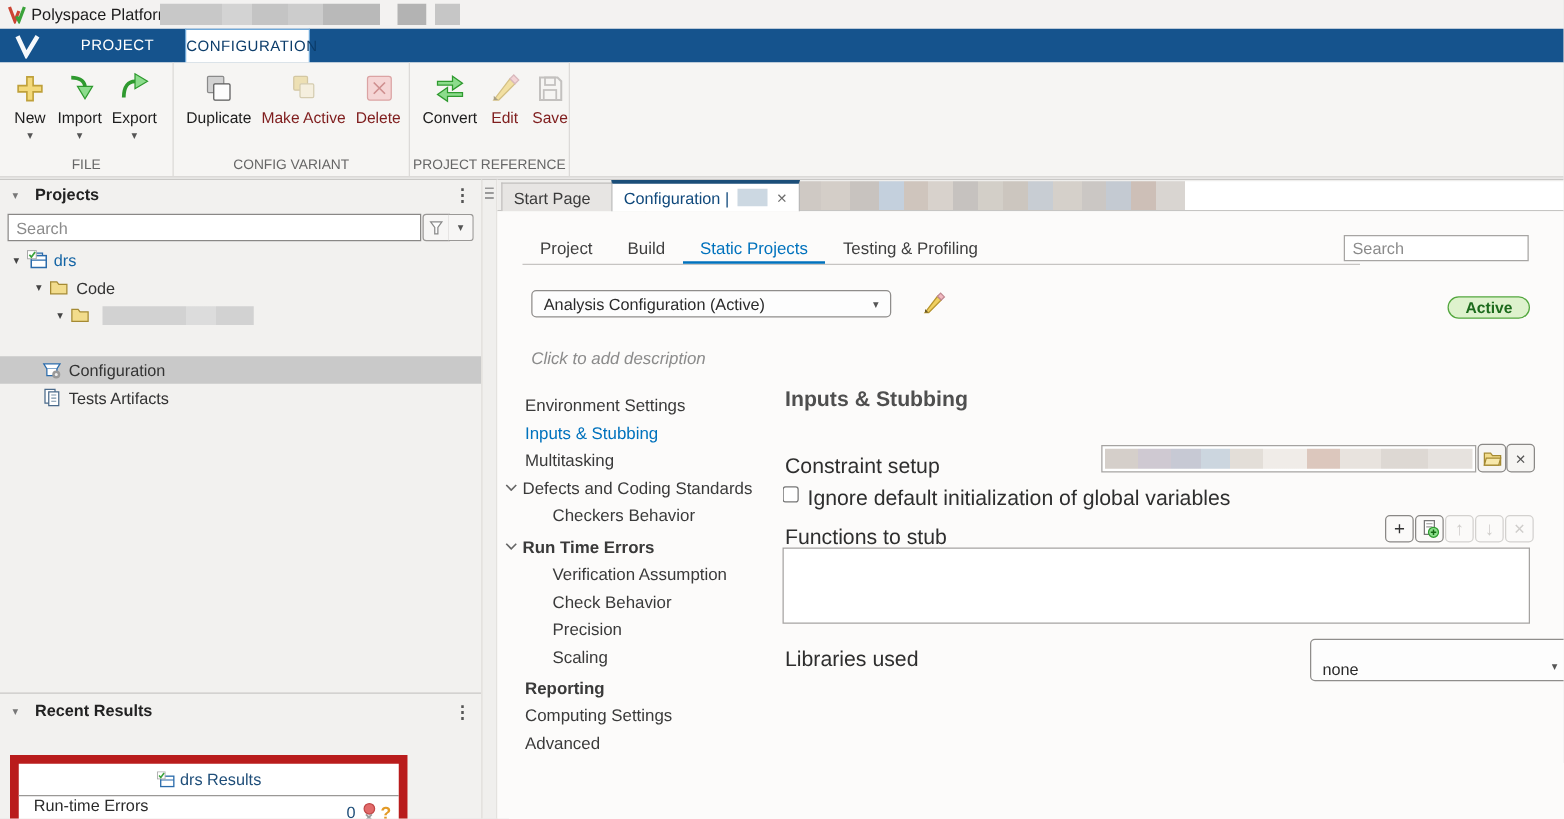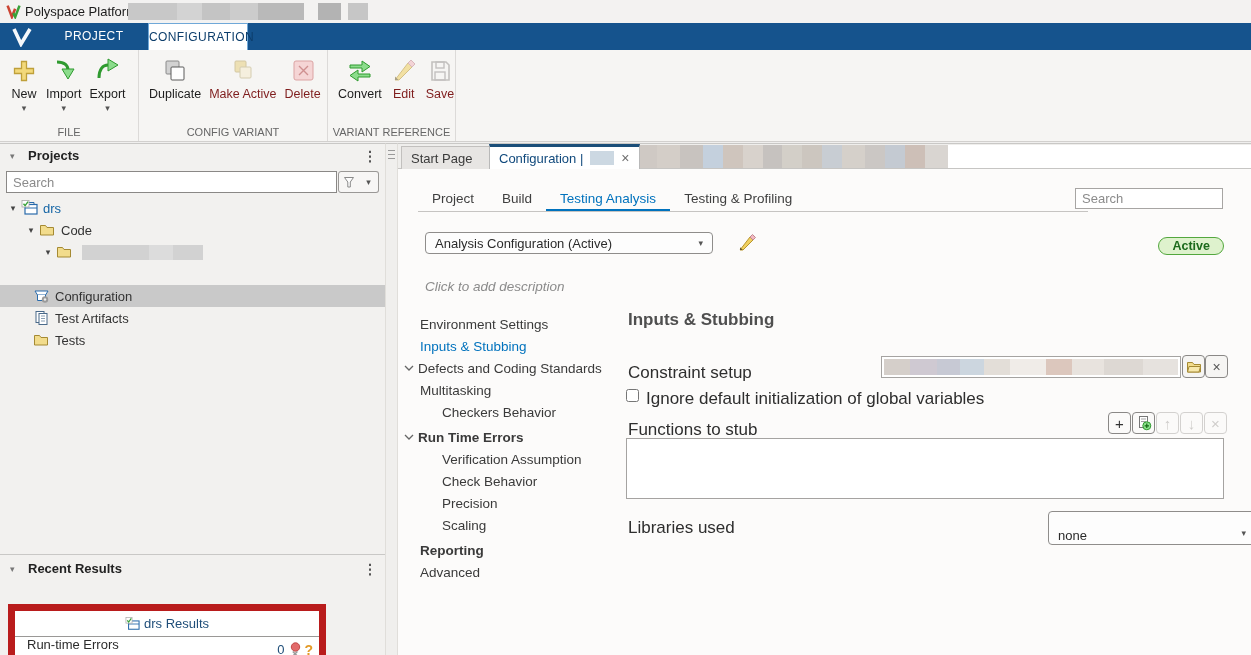--- a/index.html
+++ b/index.html
@@ -219,21 +219,21 @@
       <div class="rbtn disabled">
         <span class="ric">
             <svg width="26" height="26" viewBox="0 0 26 26">
               <path d="M5 4 h14 l3 3 v15 H5 z" fill="none" stroke="#c3c1bf" stroke-width="1.6"></path>
               <rect x="9" y="4" width="8" height="6" fill="none" stroke="#c3c1bf" stroke-width="1.4"></rect>
               <rect x="8" y="14" width="10" height="8" fill="none" stroke="#c3c1bf" stroke-width="1.4"></rect>
             </svg>
           </span>
         <span class="rlabel">Save</span>
       </div>
-      <div class="rgroup-label">VARIANT REFERENCE</div>
+      <div class="rgroup-label">PROJECT REFERENCE</div>
     </div>
   </div>
 
   <div class="leftpanel">
     <span class="panel-hdr-arrow" style="left:10px;top:7px;">▾</span>
     <span class="panel-hdr-title" style="left:28px;top:4px;">Projects</span>
     <span class="kebab" style="left:363px;top:5px;">⋮</span>
 
     <input class="lp-search" placeholder="Search" style="">
     <span class="sq-btn" style="left:338px;width:22px;border-radius:3px 0 0 3px;">
@@ -287,29 +287,21 @@
       <span class="tlabel">Configuration</span>
     </div>
     <div class="trow" style="top:163px;padding-left:32px;">
       <span class="ticon">
           <svg width="17" height="16" viewBox="0 0 16 16">
             <rect x="2.5" y="1.5" width="8" height="11" fill="#fff" stroke="#4a6a8a"></rect>
             <rect x="5.5" y="3.5" width="8" height="11" fill="#fff" stroke="#4a6a8a"></rect>
             <path d="M7.5 6 h4 M7.5 8.5 h4 M7.5 11 h4" stroke="#7a93a9" stroke-width="0.9"></path>
           </svg>
         </span>
-      <span class="tlabel">Test Artifacts</span>
-    </div>
-    <div class="trow" style="top:185px;padding-left:32px;">
-      <span class="ticon">
-          <svg width="16" height="14" viewBox="0 0 16 14">
-            <path d="M1.5 2.5 h5 l1.5 2 h6.5 v7.5 h-13 z" fill="#f2dc8c" stroke="#a58a33"></path>
-          </svg>
-        </span>
-      <span class="tlabel">Tests</span>
+      <span class="tlabel">Tests Artifacts</span>
     </div>
 
     <div class="recent">
       <span class="panel-hdr-arrow" style="left:10px;top:9px;">▾</span>
       <span class="panel-hdr-title" style="left:28px;top:6px;">Recent Results</span>
       <span class="kebab" style="left:363px;top:7px;">⋮</span>
       <div class="rr-table">
         <div class="rr-thead">
           <svg width="15" height="14" viewBox="0 0 16 16">
               <rect x="3.5" y="4.5" width="12" height="9.5" fill="#fff" stroke="#2a6bab" stroke-width="1.2"></rect>
@@ -351,21 +343,21 @@
       </div>
       <div class="tab-redact"></div>
       <div class="tabstrip-rest"></div>
     </div>
 
     <div class="content">
 
       <div class="subtabs">
         <span class="stab">Project</span>
         <span class="stab">Build</span>
-        <span class="stab active">Testing Analysis</span>
+        <span class="stab active">Static Projects</span>
         <span class="stab">Testing &amp; Profiling</span>
       </div>
       <input class="main-search" placeholder="Search" style="">
 
       <div class="variant-select">
         <span>Analysis Configuration (Active)</span>
         <span class="vcaret">▾</span>
       </div>
       <span class="edit-pencil">
         <svg width="19" height="19" viewBox="0 0 19 19">
@@ -374,39 +366,40 @@
             <polygon points="2,17 2,14.2 4.8,17" fill="#6b5b2a"></polygon>
           </svg>
       </span>
       <span class="active-badge">Active</span>
 
       <div class="descr">Click to add description</div>
 
       <div class="settings-nav">
         <div class="nav-item">Environment Settings</div>
         <div class="nav-item selected">Inputs &amp; Stubbing</div>
+        <div class="nav-item">Multitasking</div>
         <div class="nav-item expandable">
           <svg class="chev" width="10" height="6" viewBox="0 0 10 6">
               <path d="M1 1 L5 5 L9 1" stroke="#666" fill="none" stroke-width="1.3"></path>
             </svg>
           <span>Defects and Coding Standards</span>
         </div>
-        <div class="nav-item">Multitasking</div>
         <div class="nav-item lvl1">Checkers Behavior</div>
         <div class="nav-item expandable gap">
           <svg class="chev" width="10" height="6" viewBox="0 0 10 6">
               <path d="M1 1 L5 5 L9 1" stroke="#666" fill="none" stroke-width="1.3"></path>
             </svg>
           <span>Run Time Errors</span>
         </div>
         <div class="nav-item lvl1">Verification Assumption</div>
         <div class="nav-item lvl1">Check Behavior</div>
         <div class="nav-item lvl1">Precision</div>
         <div class="nav-item lvl1">Scaling</div>
         <div class="nav-item gap">Reporting</div>
+        <div class="nav-item">Computing Settings</div>
         <div class="nav-item">Advanced</div>
       </div>
 
       <div class="panel-title">Inputs &amp; Stubbing</div>
 
       <span class="form-label" style="left:230px;top:194px;">Constraint setup</span>
       <div class="constraint-field">
         <div class="constraint-redact"></div>
       </div>
       <span class="tool-btn" style="left:784px;top:186px;">

